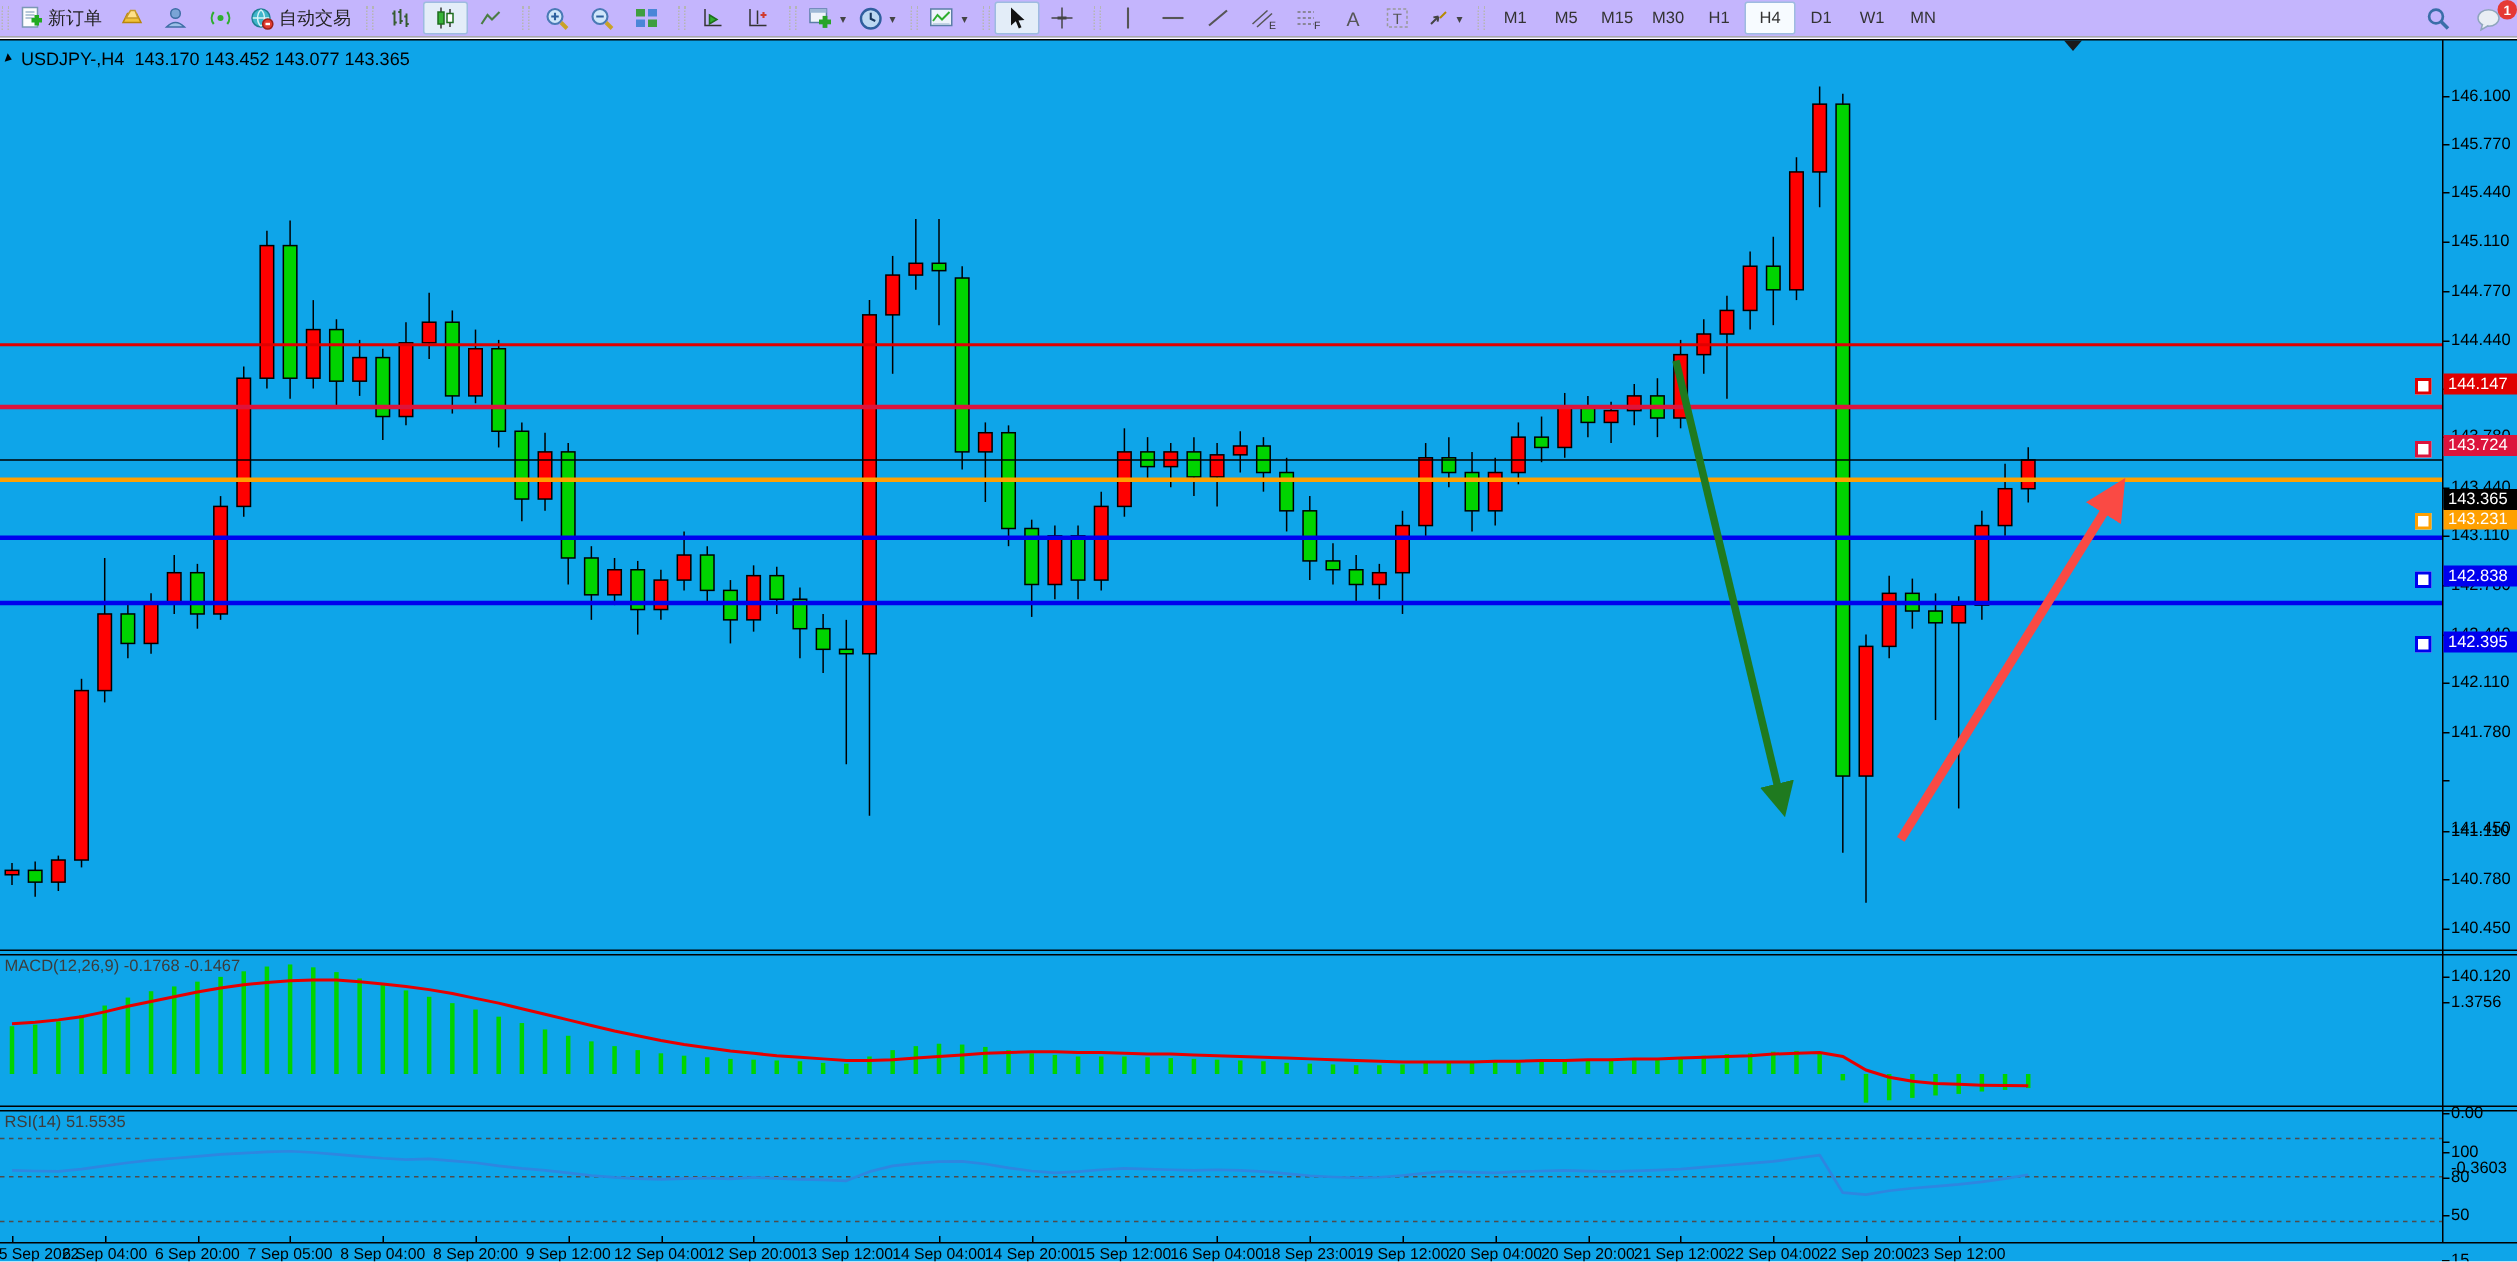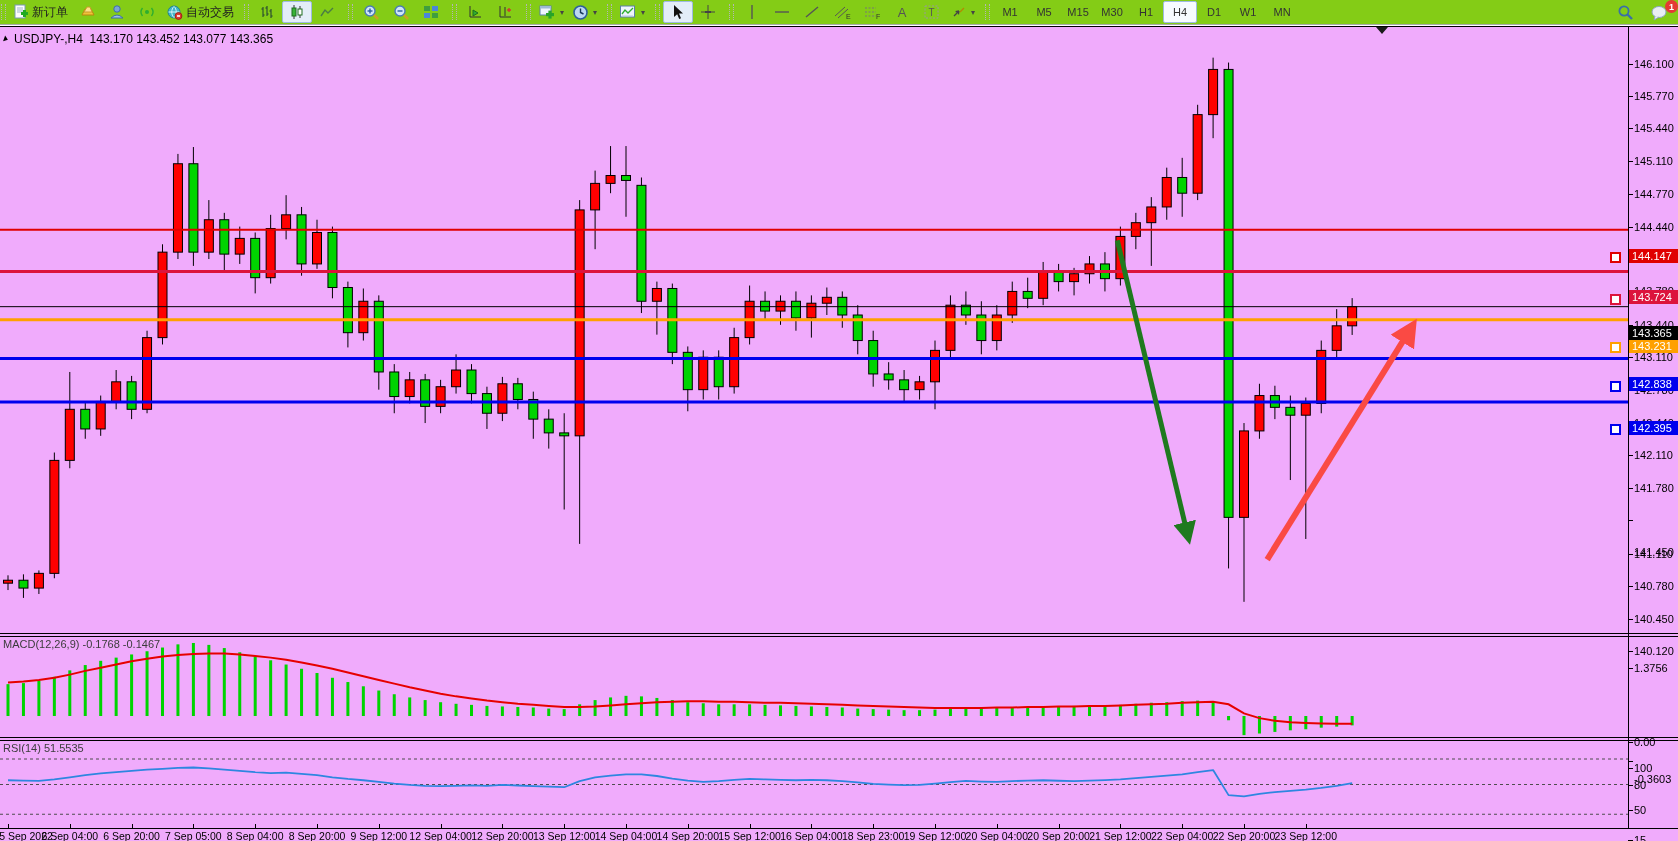--- a/index.html
+++ b/index.html
@@ -1,30 +1,30 @@
 <!DOCTYPE html>
 <html><head>
 <meta charset="utf-8">
 <style>
   html,body{margin:0;padding:0;background:#fff;}
   #app{position:relative;width:1678px;height:841px;font-family:"Liberation Sans","DejaVu Sans",sans-serif;overflow:hidden;background:#fff;}
   
-  #toolbar{position:absolute;left:0;top:0;width:1678px;height:24px;background:#84cc16;display:flex;align-items:center;border-bottom:1px solid #a8a8a8;box-shadow:0 1px 0 #fff;z-index:50;}
+  #toolbar{position:absolute;left:0;top:0;width:1678px;height:24px;background:#c4b5fd;display:flex;align-items:center;border-bottom:1px solid #a8a8a8;box-shadow:0 1px 0 #fff;z-index:50;}
   .tb-group{display:flex;align-items:center;height:24px;padding:0 3px;position:relative;}
   .tb-group:before{content:"";display:block;width:3px;height:16px;margin-right:3px;border-left:1px dotted #b5b5b5;border-right:1px dotted #b5b5b5;}
   .tb-btn{height:20px;min-width:22px;display:flex;align-items:center;justify-content:center;gap:3px;padding:0 3px;border:1px solid transparent;border-radius:2px;cursor:default;font-size:12px;color:#222;}
   .tb-btn.active{border:1px solid #9ebbe0;background:#e3edf8;}
   .tb-btn svg{display:block;}
   .tb-caret{font-size:8px;color:#444;margin-left:1px;}
   .tf-btn{height:20px;min-width:24px;padding:0 4px;display:flex;align-items:center;justify-content:center;font-size:11px;color:#333;border:1px solid transparent;border-radius:2px;}
   .tf-btn.active{border:1px solid #9ebbe0;background:#f7fbff;}
   #tb-right{position:absolute;right:4px;top:0;display:flex;align-items:center;height:24px;gap:4px;}
   #notify-badge{position:absolute;top:-2px;right:-5px;width:13px;height:13px;border-radius:7px;background:#e53935;color:#fff;font-size:9px;font-weight:bold;display:flex;align-items:center;justify-content:center;}
   
-  #chart-root{position:absolute;left:0;top:26px;width:1678px;height:815px;background:#f0abfc;}
+  #chart-root{position:absolute;left:0;top:26px;width:1678px;height:815px;background:#0ea5e9;}
   #chart-svg{position:absolute;left:0;top:0;}
   .abs{position:absolute;}
   #symbol-title{left:14px;top:6px;font-size:12px;color:#000;white-space:nowrap;}
   #symbol-title b{font-weight:normal;}
   #title-marker{left:4px;top:10px;width:0;height:0;border-left:4px solid #000;border-top:3px solid transparent;border-bottom:3px solid transparent;transform:rotate(20deg);}
   #shift-marker{left:1376px;top:1px;width:0;height:0;border-left:6px solid transparent;border-right:6px solid transparent;border-top:7px solid #1a1a1a;}
   .ind-label{font-size:11px;color:#3c3c3c;white-space:nowrap;}
   
   .tick-label{position:absolute;left:1634px;font-size:11px;color:#000;white-space:nowrap;}
   .tick-dash{position:absolute;left:1628px;width:5px;height:1px;background:#000;}

